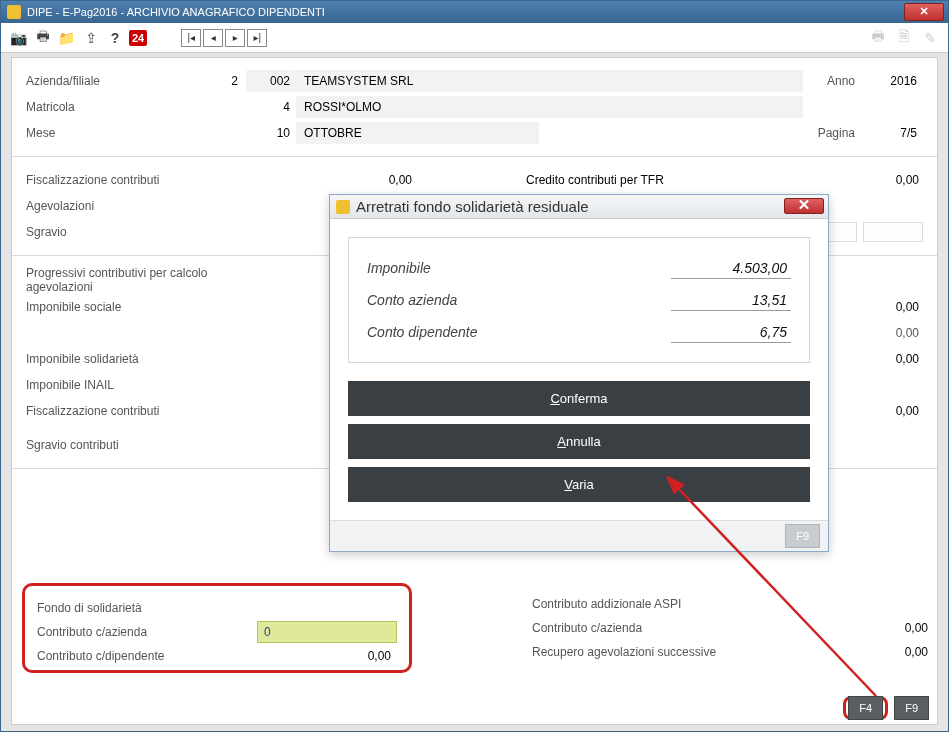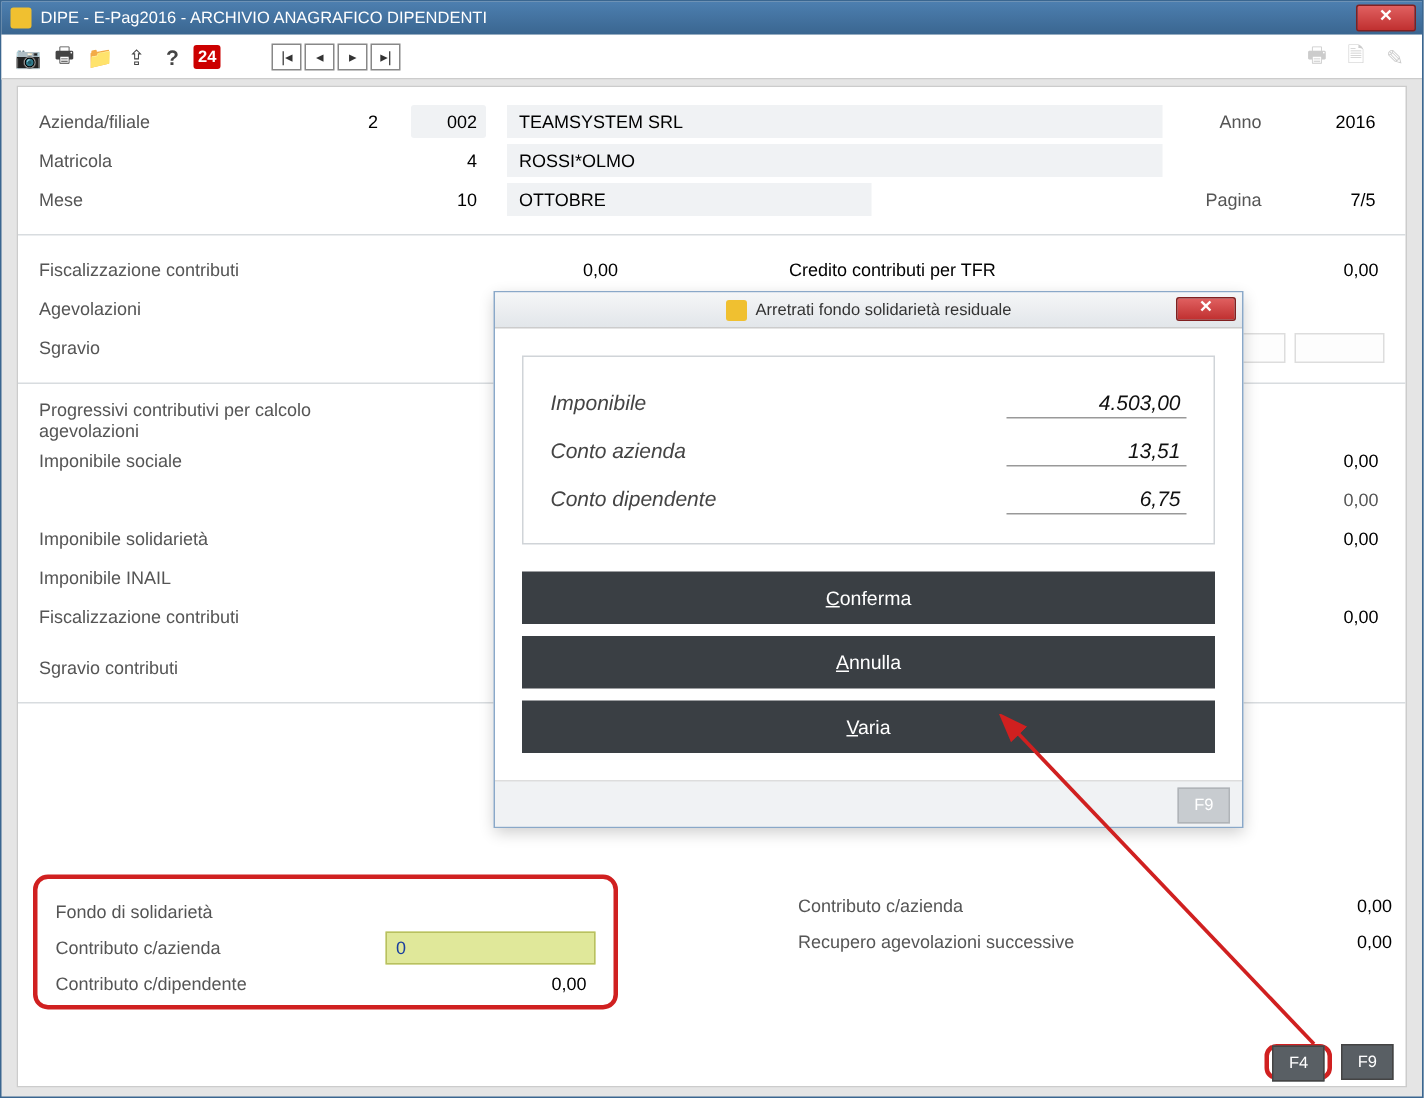--- a/index.html
+++ b/index.html
@@ -69,21 +69,21 @@
     position:absolute; top:56px; left:10px; right:10px; bottom:6px;
     background:#fff; border:1px solid #ccc;
   }
 
   .section { padding: 10px 14px; border-bottom:1px solid #d8dcdf; }
   .row { display:flex; align-items:center; min-height:26px; }
   .lbl { color:#555; width:160px; flex-shrink:0; }
   .lbl-wide { width:240px; }
   .field-right { margin-left:auto; }
 
-  .header-grid { display:grid; grid-template-columns: 160px 60px 50px 1fr 60px 60px; gap:14px; align-items:center; }
+  .header-grid { display:grid; grid-template-columns: 160px 60px 50px 1fr 60px 60px; gap:0; align-items:center; }
   .hg-azienda { grid-column:1; }
   .hg-num1 { grid-column:2; text-align:right; padding-right:8px; }
   .hg-num2 { grid-column:3; text-align:right; background:#f0f2f4; padding:4px 6px; border-radius:2px; }
   .hg-name { grid-column:4; background:#f0f2f4; padding:4px 8px; }
   .hg-annolbl { grid-column:5; text-align:right; color:#555; padding-right:8px;}
   .hg-anno { grid-column:6; text-align:right; padding:4px 6px;}
 
   .fondo-box {
     position:absolute;
     left:10px; top:525px;
@@ -133,23 +133,22 @@
     background:#fff;
     border:1px solid #8aa8c8;
     box-shadow: 0 3px 10px rgba(0,0,0,0.2);
   }
   .modal-title {
     height:24px;
     background: linear-gradient(#f5f6f7, #e2e6ea);
     border-bottom:1px solid #ccc;
     display:flex; align-items:center;
     padding:0 6px;
-    font-size:11px; color:#333;
+    font-size:15px; color:#333;
     position:relative;
-    justify-content:center;
   }
   .modal-title .icon-app { width:14px; height:14px; background:#f0c030; margin-right:6px; border-radius:2px; }
   .modal-title .close-btn {
     position:absolute; right:4px; top:3px;
     width:40px; height:16px;
     background: linear-gradient(#e06060, #c03030);
     border:1px solid #802020;
     border-radius:2px;
     color:#fff; text-align:center; font-weight:bold;
     line-height:12px;
@@ -310,20 +309,23 @@
         <span class="fondo-input-active">0</span>
       </div>
       <div class="row">
         <span class="lbl" style="width:220px">Contributo c/dipendente</span>
         <span class="fondo-input">0,00</span>
       </div>
     </div>
 
     <div class="right-col-fondo">
       <div class="row">
+          <span style="color:#555">Contributo addizionale ASPI</span>
+        </div>
+      <div class="row">
         <span style="color:#555">Contributo c/azienda</span>
         <span class="amount">0,00</span>
       </div>
       <div class="row">
         <span style="color:#555">Recupero agevolazioni successive</span>
         <span class="amount">0,00</span>
       </div>
     </div>
 
     <div class="footer">

